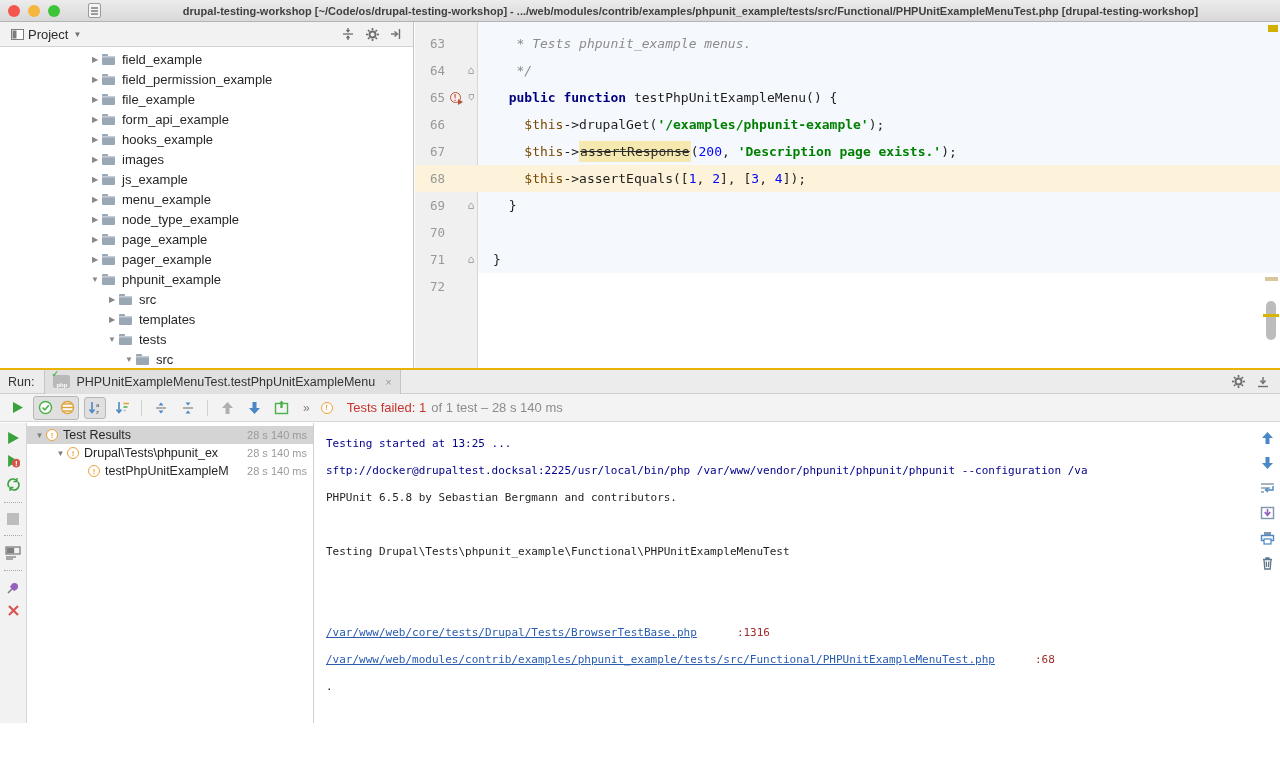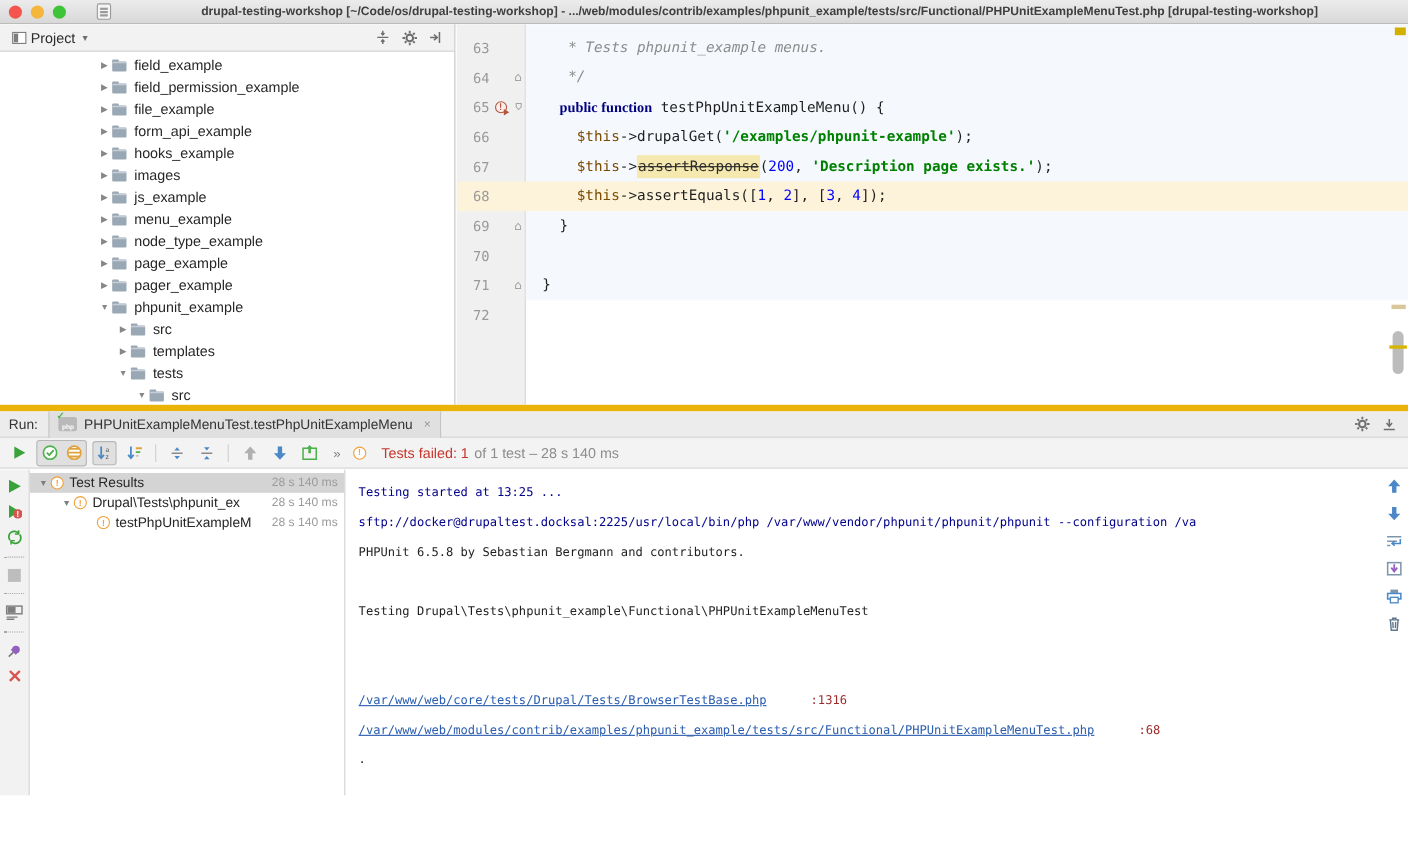--- a/index.html
+++ b/index.html
@@ -44,42 +44,42 @@
     background:#f0f0f0; border-right:1px solid #d6d6d6; }
   .ed-caret-band { position:absolute; left:0; top:143px; right:0; height:27px; background:#fcf3da; }
   .ed-lines { position:absolute; left:0; top:8px; right:0; }
   .ed-row { height:27px; display:flex; align-items:center;
     font-family:"DejaVu Sans Mono", monospace; font-size:13px; }
   .ln { width:32px; flex:0 0 32px; text-align:right; color:#999; font-size:12.5px; padding-right:2px; }
   .gcell { width:16px; flex:0 0 16px; display:flex; align-items:center; justify-content:center; }
   .fcell { width:16px; flex:0 0 16px; display:flex; align-items:center; justify-content:center; }
   .code { padding-left:14px; white-space:pre; color:#1f1f1f; }
   .tk-comment { color:#8c8c8c; font-style:italic; }
-  .tk-kw  { color:#000080; font-weight:bold;font-family:Liberation Serif, serif; }
+  .tk-kw  { color:#000080; font-weight:bold; }
   .tk-str { color:#008000; font-weight:bold; }
   .tk-num { color:#0000ff; }
   .tk-var { color:#7a4a00; }
   .tk-dep { color:#2b2b2b; text-decoration:line-through; background:#f5e9af; padding:3px 1px; }
   .fold-mark { color:#a3a3a3; font-size:11px; line-height:1; font-family:"DejaVu Sans", sans-serif; }
   .fold-mark.down { display:inline-block; transform:rotate(180deg); }
   .fail-badge { width:11px; height:11px; border-radius:50%; border:1px solid #b5543d;
     color:#b5543d; font-size:8.5px; font-weight:bold; display:flex; align-items:center;
     justify-content:center; position:relative; background:#fdeeee; }
   .fail-badge::after { content:''; position:absolute; right:-3px; bottom:-3px;
     border-left:5px solid #b5543d; border-top:3px solid transparent; border-bottom:3px solid transparent; }
   
   .stripe-warnbox { position:absolute; right:2px; top:3px; width:10px; height:7px; background:#d2b000; }
   .stripe-tan { position:absolute; right:2px; top:255px; width:13px; height:4px; background:#d9c79c; }
   .stripe-thumb { position:absolute; right:4px; top:279px; width:10px; height:39px;
     background:#ababab; border-radius:5px; opacity:.8; }
   .stripe-yellow { position:absolute; right:1px; top:292px; width:16px; height:3px; background:#d8b500; }
 
   
   .runpanel { position:absolute; left:0; top:368px; width:1280px; height:355px;
-    background:#fff; border-top:6px solid #eab308; }
+    background:#fff; border-top:2px solid #eab308; }
   .run-tabs { height:24px; background:#ececec; border-bottom:1px solid #cfcfcf;
     display:flex; align-items:center; font-size:12.5px; color:#333; }
   .run-label { margin:0 10px 0 8px; }
   .run-tab { height:24px; display:flex; align-items:center; gap:6px; padding:0 8px;
     background:#e0e0e0; border-left:1px solid #c4c4c4; border-right:1px solid #c4c4c4; }
   .php-ico { width:17px; height:13px; background:#b9b9b9; border-radius:2px; position:relative;
     color:#fff; font-size:6px; font-weight:bold; display:flex; align-items:flex-end; justify-content:center; }
   .php-ico::before { content:'✓'; position:absolute; left:-2px; top:-6px; color:#4db24d; font-size:9px; font-weight:bold; }
   .tab-close { color:#9a9a9a; font-size:11px; margin-left:4px; }
   .run-tabs .right { margin-left:auto; display:flex; align-items:center; gap:10px; padding-right:10px; }

